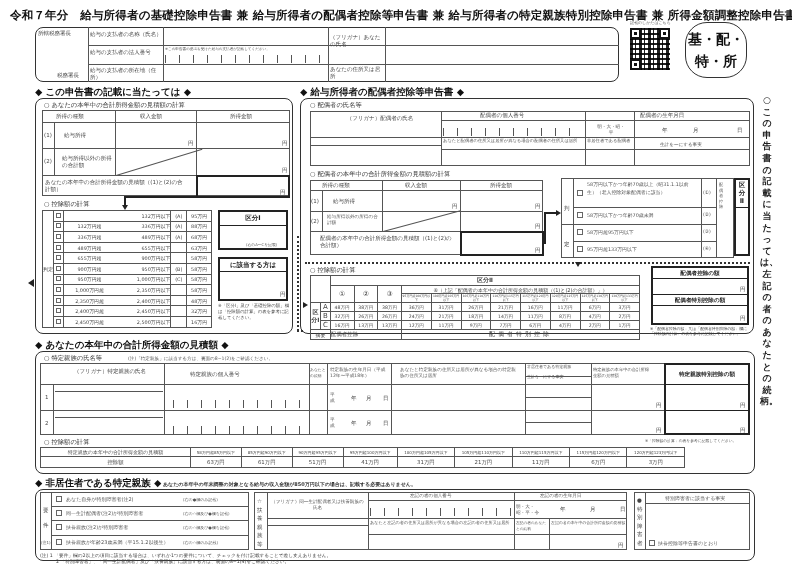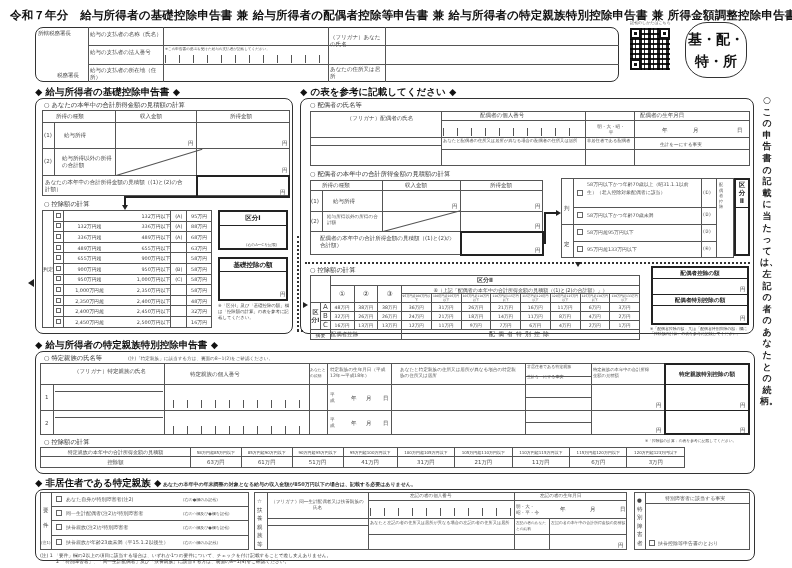--- a/index.html
+++ b/index.html
@@ -64,21 +64,21 @@
 <div class="abs" style="left:386px;top:65px;width:230px;height:16px;"></div>
 
 <div class="txs" style="left:630px;top:20px;font-size:4px;">記載のしかたはこちら</div>
 <div class="qr">
   <div class="f" style="left:0;top:0;"></div>
   <div class="f" style="right:0;top:0;"></div>
   <div class="f" style="left:0;bottom:0;"></div>
 </div>
 <div class="badge">基・配・特・所</div>
 
-<div class="sec" style="left:35px;top:86px;">◆ 給与所得者の基礎控除申告書 ◆</div>
+<div class="sec" style="left:35px;top:86px;">◆ この申告書の記載に当たっては ◆</div>
 <div class="rbox" style="left:35px;top:98px;width:258px;height:236px;"></div>
 <div class="sub" style="left:44px;top:101px;">○ あなたの本年中の合計所得金額の見積額の計算</div>
 
 <div class="box" style="left:42px;top:110px;width:248px;height:86px;border-color:#555;"></div>
 <div class="hl" style="left:42px;top:122px;width:248px;"></div>
 <div class="hl" style="left:42px;top:148px;width:248px;"></div>
 <div class="hl" style="left:42px;top:175px;width:248px;"></div>
 <div class="vl" style="left:54px;top:122px;height:53px;"></div>
 <div class="vl" style="left:115px;top:110px;height:65px;"></div>
 <div class="vl" style="left:196px;top:110px;height:86px;"></div>
@@ -187,31 +187,31 @@
       </tr>
     </tbody>
 </table>
 
 <div class="thick" style="left:218px;top:210px;width:70px;height:40px;"></div>
 <div class="lbl-b" style="left:220px;top:214px;width:66px;">区分Ⅰ</div>
 <div class="hl" style="left:220px;top:225px;width:66px;border-color:#222;border-width:1.5px;"></div>
 <div class="abs" style="left:220px;top:227px;width:66px;height:15px;"></div>
 <div class="txs" style="left:246px;top:242px;font-size:3.8px;">(右のA〜Cを記載)</div>
 <div class="thick" style="left:218px;top:257px;width:70px;height:44px;"></div>
-<div class="lbl-b" style="left:220px;top:261px;width:66px;">基礎控除の額</div>
+<div class="lbl-b" style="left:220px;top:261px;width:66px;">に該当する方は</div>
 <div class="hl" style="left:220px;top:271px;width:66px;border-color:#222;border-width:1.5px;"></div>
 <div class="abs" style="left:220px;top:273px;width:66px;height:26px;"></div>
 <div class="yen" style="left:280px;top:291px;">円</div>
 <div class="note" style="left:218px;top:303px;width:72px;white-space:normal;font-size:4.4px;line-height:6px;">※「区分Ⅰ」及び「基礎控除の額」欄は「控除額の計算」の表を参考に記載してください。</div>
 <div class="arrow-l" style="left:28px;top:279px;"></div>
 
 <div class="dot-v" style="left:297px;top:236px;height:95px;"></div>
 <div class="dot-h" style="left:297px;top:330px;width:6px;"></div>
 
-<div class="sec" style="left:300px;top:86px;">◆ の表を参考に記載してください ◆</div>
+<div class="sec" style="left:300px;top:86px;">◆ 給与所得者の配偶者控除等申告書 ◆</div>
 <div class="rbox" style="left:300px;top:98px;width:454px;height:236px;"></div>
 <div class="sub" style="left:310px;top:101px;">○ 配偶者の氏名等</div>
 <div class="box" style="left:310px;top:111px;width:440px;height:55px;border-color:#555;"></div>
 <div class="vl" style="left:441px;top:111px;height:55px;"></div>
 <div class="vl" style="left:585px;top:111px;height:55px;"></div>
 <div class="vl" style="left:634px;top:111px;height:55px;"></div>
 <div class="hl" style="left:310px;top:137px;width:440px;"></div>
 <div class="hl" style="left:441px;top:120px;width:309px;"></div>
 <div class="hl" style="left:310px;top:145px;width:131px;"></div>
 <div class="hl" style="left:441px;top:149px;width:309px;"></div>
@@ -369,21 +369,21 @@
 <div class="yen" style="left:740px;top:286px;">円</div>
 <div class="hl" style="left:653px;top:294px;width:94px;border-color:#222;border-width:1.5px;"></div>
 <div class="lbl-b" style="left:653px;top:297px;width:94px;font-size:5.6px;">配偶者特別控除の額</div>
 <div class="hl" style="left:653px;top:305px;width:94px;border-color:#222;"></div>
 <div class="abs" style="left:653px;top:307px;width:94px;height:16px;"></div>
 <div class="yen" style="left:740px;top:315px;">円</div>
 <div class="note" style="left:650px;top:326px;width:100px;white-space:normal;font-size:3.9px;line-height:5px;">※「配偶者控除の額」又は「配偶者特別控除の額」欄に「控除額の計算」の表を参考に記載してください。</div>
 
 <div class="vtext">○この申告書の記載に当たっては、左記の者のあなたとの続柄。</div>
 
-<div class="sec" style="left:35px;top:339px;">◆ 給与所得者の特定親族特別控除申告書 ◆</div>
+<div class="sec" style="left:35px;top:339px;">◆ あなたの本年中の合計所得金額の見積額 ◆</div>
 <div class="rbox" style="left:35px;top:351px;width:720px;height:123px;"></div>
 <div class="sub" style="left:44px;top:354px;">○ 特定親族の氏名等</div>
 <div class="txs" style="left:128px;top:356px;">(注)「特定親族」に該当する方は、裏面の8−1(2)をご確認ください。</div>
 <div class="box" style="left:40px;top:363px;width:710px;height:72px;border-color:#555;"></div>
 <div class="hl" style="left:40px;top:384px;width:710px;"></div>
 <div class="hl" style="left:40px;top:410px;width:710px;"></div>
 <div class="vl" style="left:53px;top:384px;height:51px;"></div>
 <div class="vl" style="left:164px;top:363px;height:72px;"></div>
 <div class="vl" style="left:309px;top:363px;height:72px;"></div>
 <div class="vl" style="left:327px;top:363px;height:72px;"></div>

